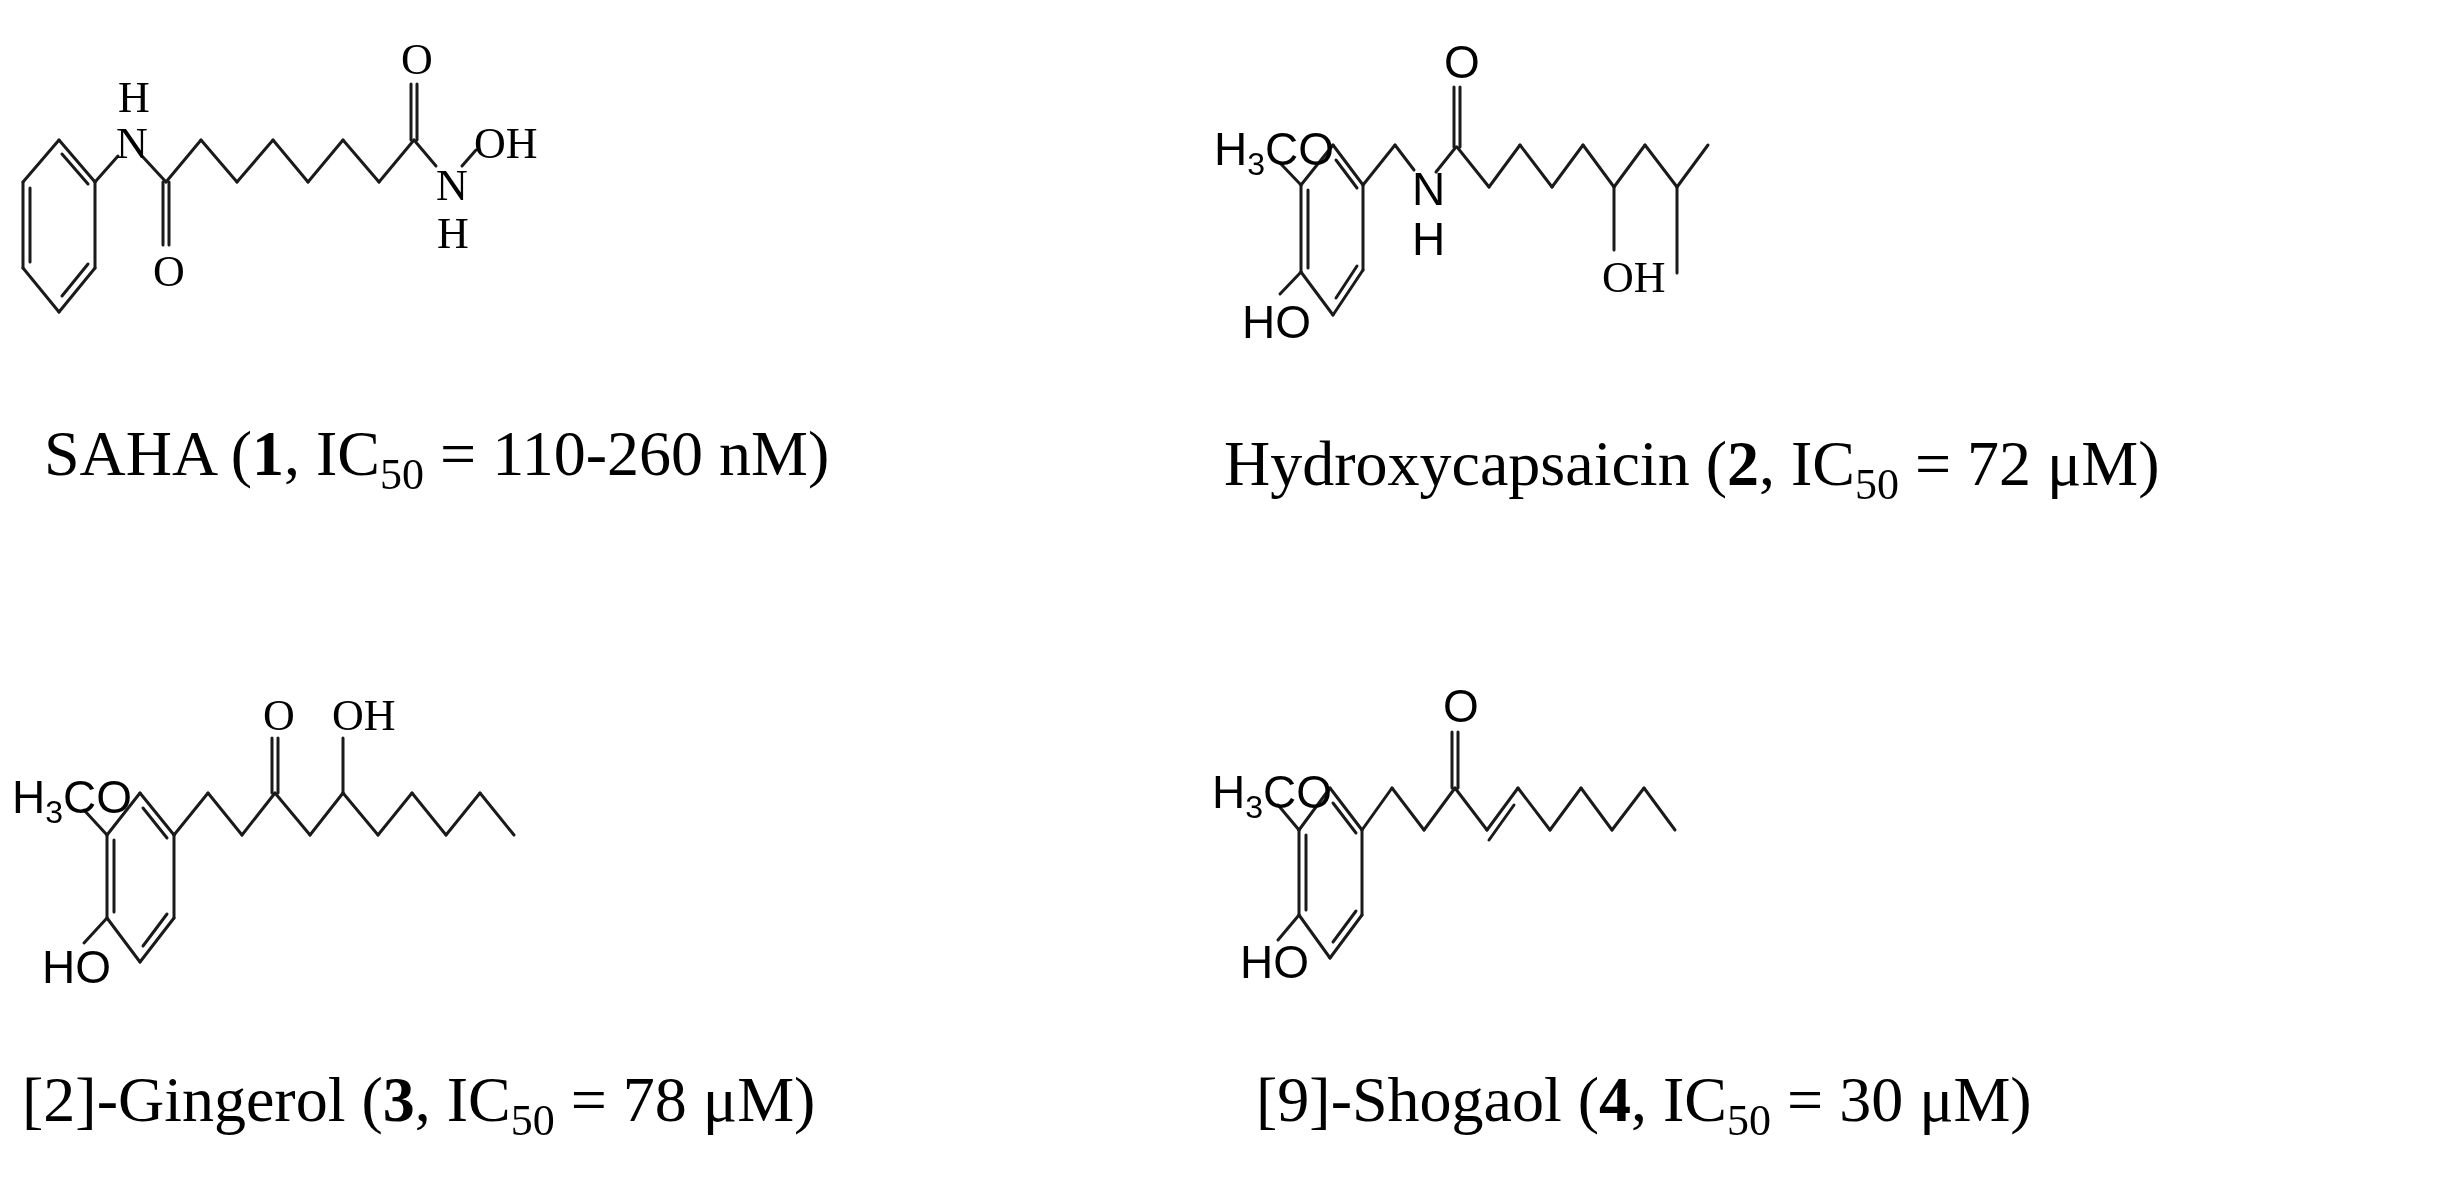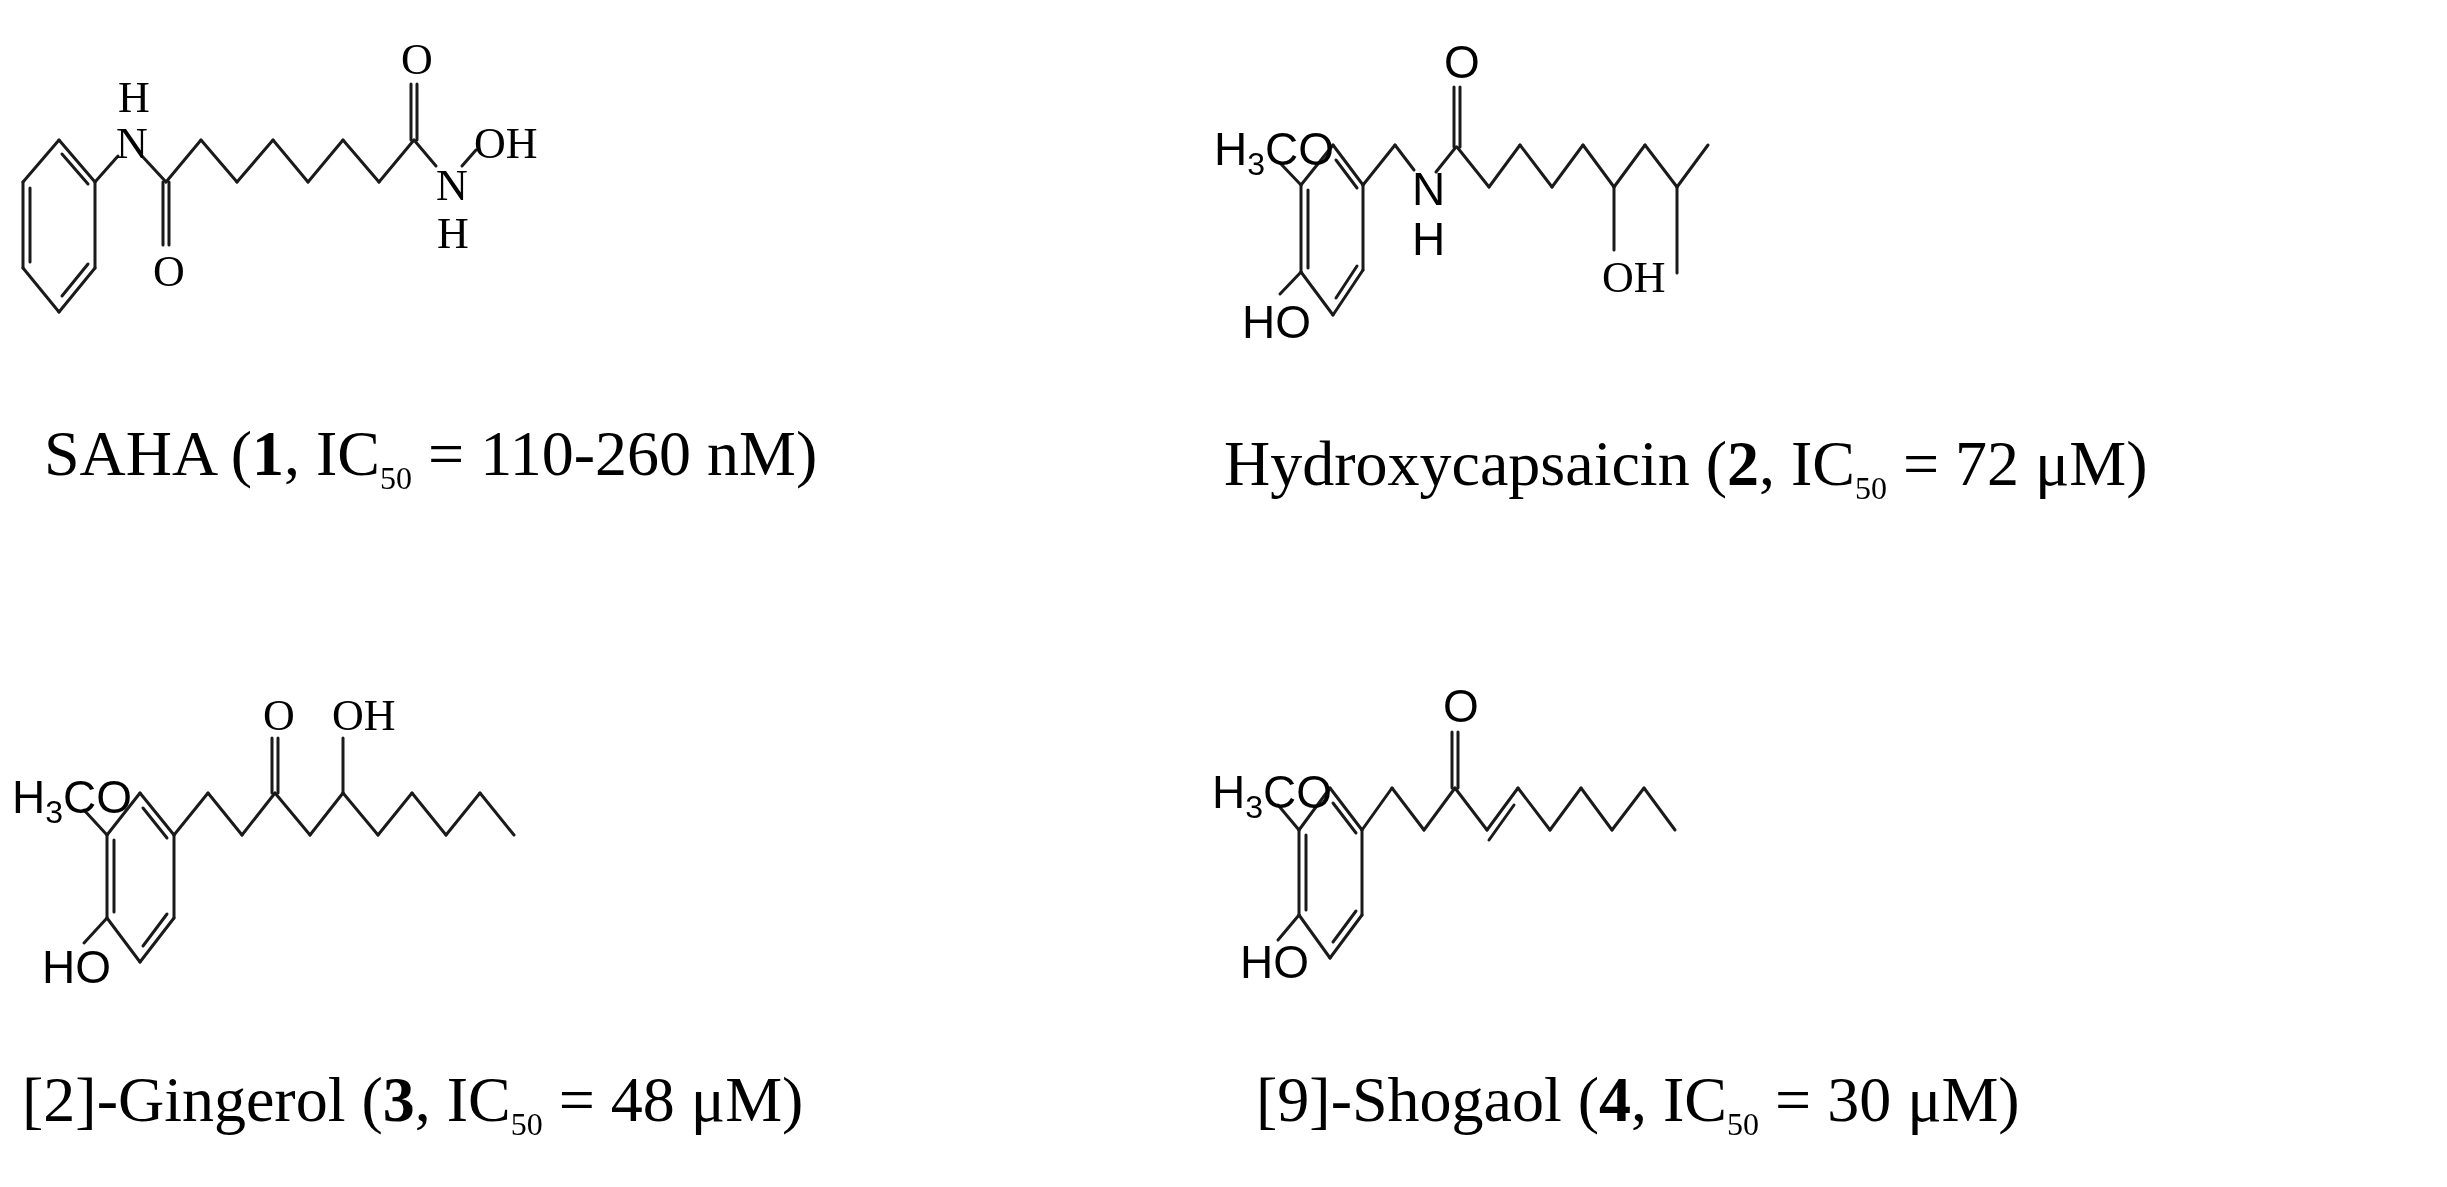--- a/index.html
+++ b/index.html
@@ -5,21 +5,21 @@
   html, body { margin: 0; padding: 0; background: #ffffff; }
   body { width: 2447px; height: 1187px; position: relative; overflow: hidden; font-family: "Liberation Serif", serif; color: #000; }
   .panel { position: absolute; }
   svg.mol { position: absolute; left: 0; top: 0; overflow: visible; }
   svg.mol line { stroke: #1a1a1a; stroke-width: 3; stroke-linecap: round; }
   .atom-serif { font-family: "Liberation Serif", serif; font-size: 44px; fill: #000; }
   .atom-sans { font-family: "Liberation Sans", sans-serif; font-size: 46px; fill: #000; }
   .sub { font-size: 32px; }
   .caption { position: absolute; font-family: "Liberation Serif", serif; font-size: 64px; white-space: nowrap; line-height: 1; }
   .caption b { font-weight: bold; }
-  .caption sub { font-size: 32px; vertical-align: -14px; line-height: 0; }
+  .caption sub { font-size: 44px; vertical-align: -14px; line-height: 0; }
 </style>
 </head>
 <body>
 
 <div class="panel" style="left:0;top:0;width:1150px;height:560px;">
   <svg class="mol" width="1150" height="400" viewBox="0 0 1150 400">
 
     <line x1="59" y1="140" x2="95" y2="182"></line>
     <line x1="95" y1="182" x2="95" y2="268"></line>
     <line x1="95" y1="268" x2="59" y2="312"></line>
@@ -152,21 +152,21 @@
     <line x1="343" y1="143" x2="343" y2="88"></line>
 
     <text class="atom-sans" x="12" y="163">
       <tspan>H</tspan><tspan class="sub" dy="10">3</tspan><tspan dy="-10">CO</tspan>
     </text>
     <text class="atom-sans" x="42" y="333">HO</text>
     <text class="atom-serif" x="263" y="80">O</text>
     <text class="atom-serif" x="332" y="80">OH</text>
   </svg>
   <div class="caption" style="left:22px;top:418px;">
-    <span>[2]-Gingerol (</span><b>3</b><span>, </span><span>IC</span><sub>50</sub> <span>= 48 μM</span><span>)</span>
+    <span>[2]-Gingerol (</span><b>3</b><span>, </span><span>IC</span><sub>50</sub> <span>= 78 μM</span><span>)</span>
   </div>
 </div>
 
 <div class="panel" style="left:1200px;top:650px;width:1247px;height:537px;">
   <svg class="mol" width="1247" height="360" viewBox="0 0 1247 360">
 
     <line x1="130" y1="138" x2="162" y2="180"></line>
     <line x1="162" y1="180" x2="162" y2="265"></line>
     <line x1="162" y1="265" x2="130" y2="308"></line>
     <line x1="130" y1="308" x2="99" y2="265"></line>

